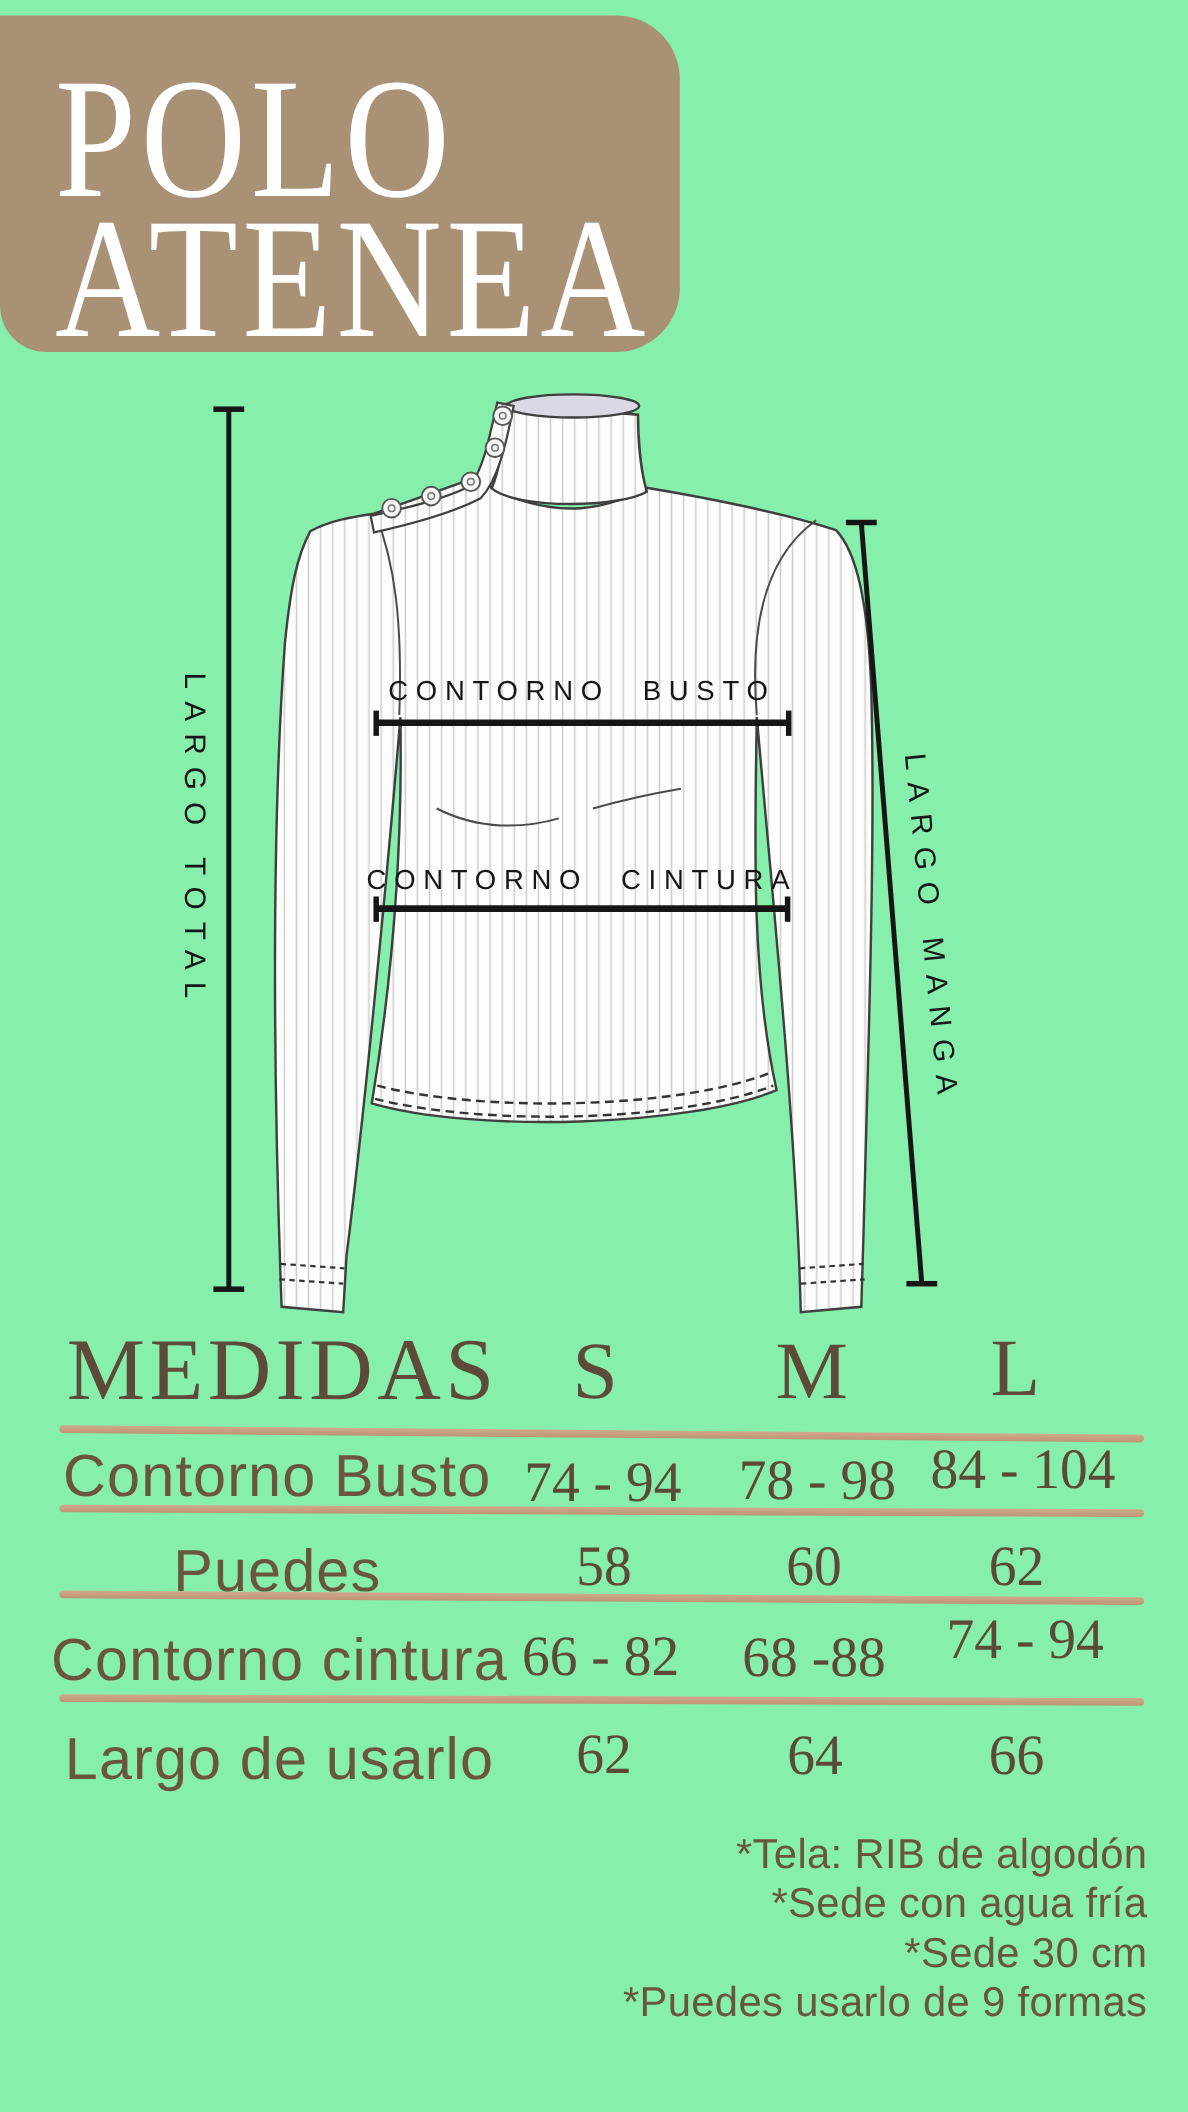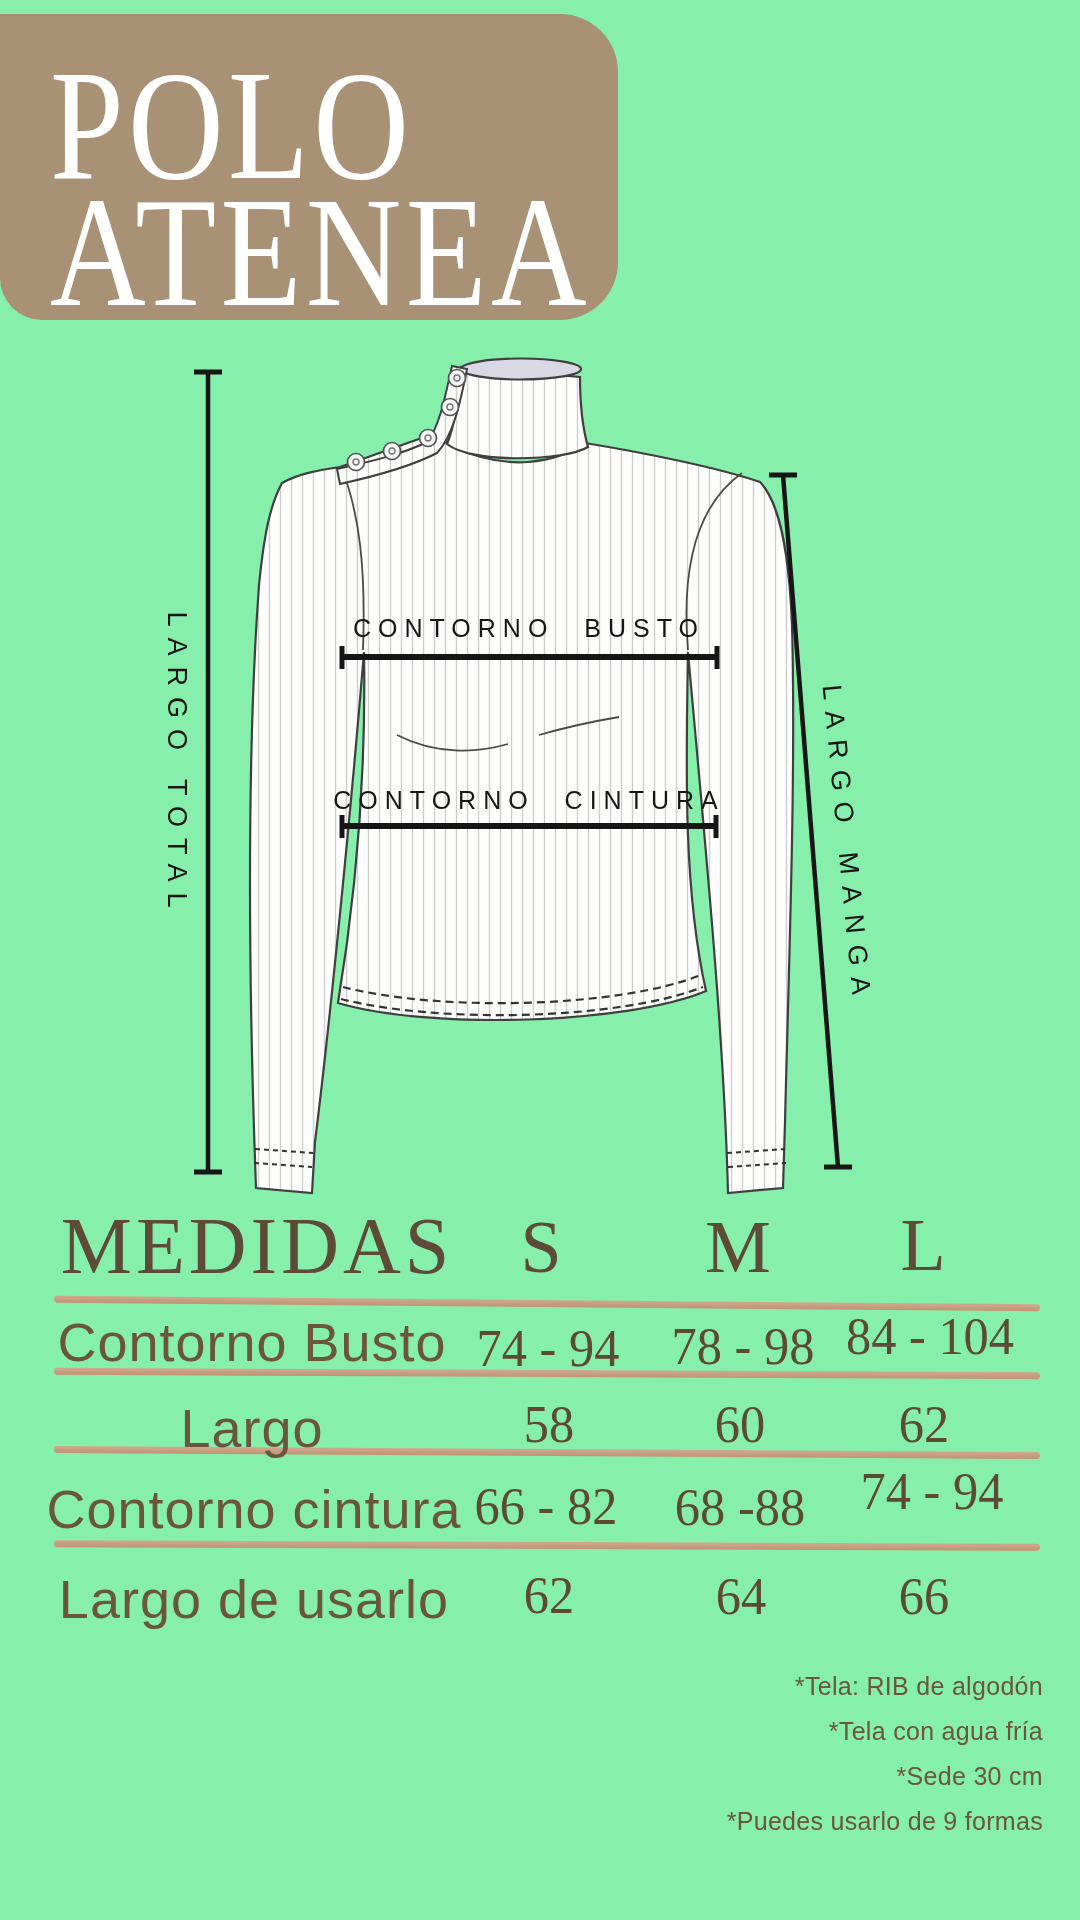--- a/index.html
+++ b/index.html
@@ -36,21 +36,21 @@
   .cv{position:absolute;transform:translate(-50%,-50%) scaleX(0.97);
       font-family:"Liberation Serif",serif;font-size:52px;color:#5d4a35;white-space:nowrap;}
   .dv{position:absolute;left:54px;width:986px;height:7px;border-radius:4px;
       background:linear-gradient(180deg,#d0a98c,#bf9477);}
   #d1{top:1300px;transform:rotate(0.5deg);}
   #d2{top:1370px;transform:rotate(0.25deg);}
   #d3{top:1449px;transform:rotate(0.35deg);}
   #d4{top:1542px;transform:rotate(0.2deg);}
 
   
-  .notes{position:absolute;right:37px;top:1664px;text-align:right;font-size:25px;
+  .notes{position:absolute;right:37px;top:1664px;text-align:right;font-size:38px;
          line-height:45px;color:#6a563f;letter-spacing:0.3px;}
 </style>
 </head>
 <body>
 
 <div id="page">
 
   <div class="header">
     <div class="title">
       <div>POLO</div>
@@ -165,35 +165,35 @@
   <div class="dv" id="d1"></div>
   <div class="dv" id="d2"></div>
   <div class="dv" id="d3"></div>
   <div class="dv" id="d4"></div>
 
   <span class="rl" style="left:252px;top:1342px">Contorno Busto</span>
   <span class="cv" style="left:548px;top:1348px">74 - 94</span>
   <span class="cv" style="left:743px;top:1346px">78 - 98</span>
   <span class="cv" style="left:930px;top:1336px">84 - 104</span>
 
-  <span class="rl" style="left:252px;top:1428px">Largo</span>
+  <span class="rl" style="left:252px;top:1428px">Puedes</span>
   <span class="cv" style="left:549px;top:1424px">58</span>
   <span class="cv" style="left:740px;top:1424px">60</span>
   <span class="cv" style="left:924px;top:1424px">62</span>
 
   <span class="rl" style="left:254px;top:1509px">Contorno cintura</span>
   <span class="cv" style="left:546px;top:1506px">66 - 82</span>
   <span class="cv" style="left:740px;top:1507px">68 -88</span>
   <span class="cv" style="left:932px;top:1491px">74 - 94</span>
 
   <span class="rl" style="left:254px;top:1599px">Largo de usarlo</span>
   <span class="cv" style="left:549px;top:1595px">62</span>
   <span class="cv" style="left:741px;top:1596px">64</span>
   <span class="cv" style="left:924px;top:1596px">66</span>
 
   <div class="notes">
     <div>*Tela: RIB de algodón</div>
-    <div>*Tela con agua fría</div>
+    <div>*Sede con agua fría</div>
     <div>*Sede 30 cm</div>
     <div>*Puedes usarlo de 9 formas</div>
   </div>
 
 </div>
 
 </body></html>

